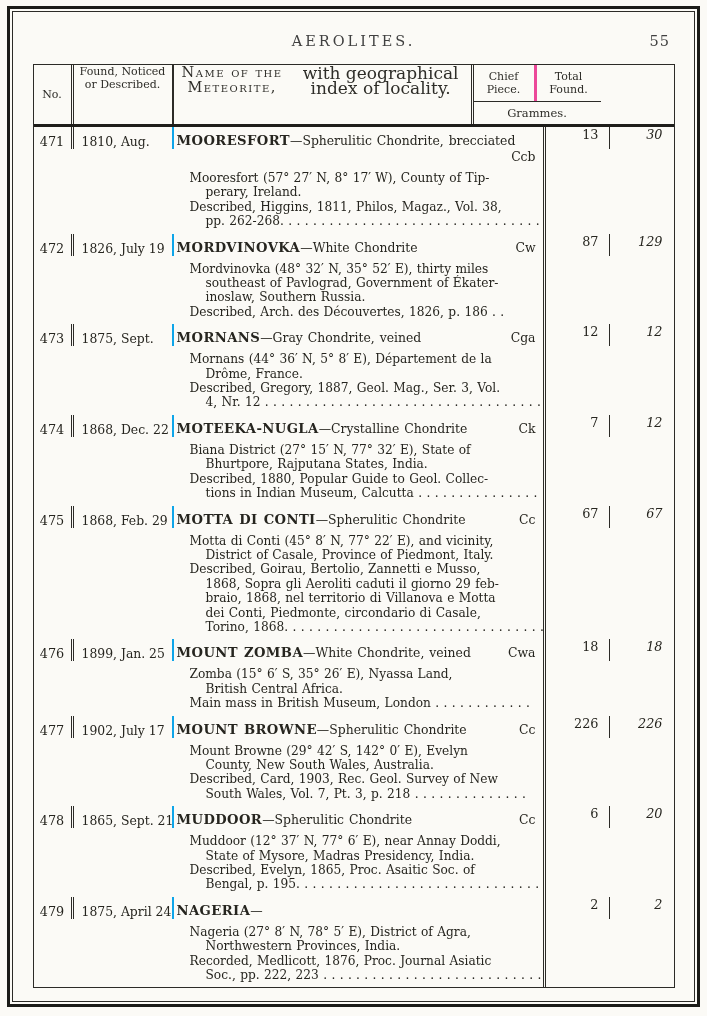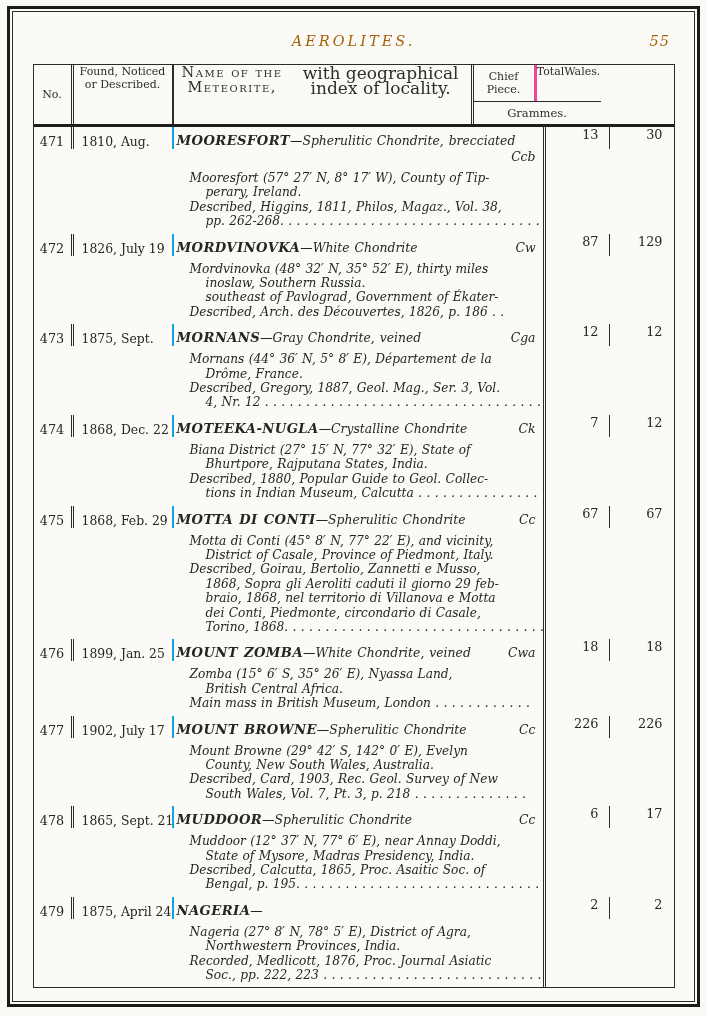--- a/index.html
+++ b/index.html
@@ -18,21 +18,21 @@
   }
   .frame-inner {
     position:absolute; left:2px; top:2px; right:2px; bottom:2px;
     border:1px solid #2c2b27;
   }
   .content { position:absolute; inset:0; padding-top:21px; }
 
   
   .running-head {
     position:relative; text-align:center;
-    font-size:14.5px; letter-spacing:3px; color:#a16207;font-style:italic;
+    font-size:14.5px; letter-spacing:3px; color:#404040;
   }
   .page-number {
     position:absolute; right:24px; top:0;
     font-size:14.5px; letter-spacing:1px;
   }
 
   
   .mtable {
     width:642px; margin:15px auto 0;
     border:1px solid #2c2b27;
@@ -61,51 +61,51 @@
   .th-name .l1 { font-variant:small-caps; font-size:14.5px; letter-spacing:1.5px; }
   .th-name .l2 { font-size:17px; margin-top:1px; }
   .th-weights { width:127px; display:flex; flex-direction:column; }
   .wrow { display:flex; flex:1; border-bottom:1px solid #2c2b27; }
   .th-chief {
     width:63px; border-right:3px solid #ec4899;
     display:flex; flex-direction:column; justify-content:center;
     font-size:11px; line-height:13px;
   }
   .th-total {
-    flex:1; display:flex; justify-content:center;
+    flex:1; display:flex; flex-direction:column; justify-content:center;
     font-size:11px; line-height:13px;
   }
   .th-grammes {
     height:22px; font-size:11.5px;
     display:flex; align-items:center; justify-content:center;
   }
 
   
   .trow { display:flex; align-items:flex-start; }
   .td-no {
     width:40px; border-right:3px double #2c2b27;
     font-size:12.8px; text-align:center; padding-top:7px;
   }
   .td-date {
     width:100px; border-right:2px solid #0ea5e9;
     font-size:12.4px; padding:7px 2px 0 8px; white-space:nowrap; overflow:hidden;
   }
   .td-name {
     width:372px; border-right:3px double #2c2b27;
-    padding:6px 4px 5px 3px; overflow:hidden;font-style:italic;
+    padding:6px 4px 5px 3px; overflow:hidden;
   }
   .td-chief {
     width:64px; border-right:1px solid #2c2b27;
     display:flex; align-items:flex-end; justify-content:flex-end;
     padding:0 10px 7px 0; font-size:12.8px;
   }
   .td-total {
     flex:1;
     display:flex; align-items:flex-end; justify-content:flex-end;
-    padding:0 11px 7px 0; font-size:12.8px;
+    padding:0 11px 7px 0; font-size:12.8px;font-style:italic;
   }
 
   .row-title {
     display:flex; flex-wrap:wrap;
     font-size:12.4px; line-height:16px; margin-bottom:6px;
     word-spacing:1px;
   }
   .title-left { white-space:nowrap; }
   .m-name { font-weight:bold; font-size:13.2px; letter-spacing:0.4px; }
   .m-code { margin-left:auto; padding-right:3px; }
@@ -142,21 +142,21 @@
               <span class="hl l2">with geographical index of locality.</span>
             </div>
             <div class="th-weights">
               <div class="wrow">
                 <div class="th th-chief">
                   <span class="hl">Chief</span>
                   <span class="hl">Piece.</span>
                 </div>
                 <div class="th th-total">
                   <span class="hl">Total</span>
-                  <span class="hl">Wales.</span>
+                  <span class="hl">Found.</span>
                 </div>
               </div>
               <div class="th th-grammes">Grammes.</div>
             </div>
           </div>
 
           <div class="tbody">
 
             <div class="trow">
               <div class="td-no">471</div>
@@ -181,22 +181,22 @@
             <div class="trow">
               <div class="td-no">472</div>
               <div class="td-date">1826, July 19</div>
               <div class="td-name">
                 <div class="row-title">
                   <span class="title-left"><span class="m-name">MORDVINOVKA</span><span class="m-type">—White Chondrite</span></span>
                   <span class="m-code">Cw</span>
                 </div>
                 <div class="desc">
                     <div class="dline first">Mordvinovka (48° 32′ N, 35° 52′ E), thirty miles</div>
+                    <div class="dline cont">southeast of Pavlograd, Government of Ékater-</div>
                     <div class="dline cont">inoslaw, Southern Russia.</div>
-                    <div class="dline cont">southeast of Pavlograd, Government of Ékater-</div>
                     <div class="dline first">Described, Arch. des Découvertes, 1826, p. 186 . .</div>
                   </div>
               </div>
               <div class="td-chief">87</div>
               <div class="td-total">129</div>
             </div>
 
             <div class="trow">
               <div class="td-no">473</div>
               <div class="td-date">1875, Sept.</div>
@@ -298,26 +298,26 @@
               <div class="td-no">478</div>
               <div class="td-date">1865, Sept. 21.</div>
               <div class="td-name">
                 <div class="row-title">
                   <span class="title-left"><span class="m-name">MUDDOOR</span><span class="m-type">—Spherulitic Chondrite</span></span>
                   <span class="m-code">Cc</span>
                 </div>
                 <div class="desc">
                     <div class="dline first">Muddoor (12° 37′ N, 77° 6′ E), near Annay Doddi,</div>
                     <div class="dline cont">State of Mysore, Madras Presidency, India.</div>
-                    <div class="dline first">Described, Calcutta, 1865, Proc. Asaitic Soc. of</div>
+                    <div class="dline first">Described, Evelyn, 1865, Proc. Asaitic Soc. of</div>
                     <div class="dline cont">Bengal, p. 195. . . . . . . . . . . . . . . . . . . . . . . . . . . . . . . .</div>
                   </div>
               </div>
               <div class="td-chief">6</div>
-              <div class="td-total">17</div>
+              <div class="td-total">20</div>
             </div>
 
             <div class="trow">
               <div class="td-no">479</div>
               <div class="td-date">1875, April 24</div>
               <div class="td-name">
                 <div class="row-title">
                   <span class="title-left"><span class="m-name">NAGERIA</span><span class="m-type">—</span></span>
                   <span class="m-code"></span>
                 </div>

